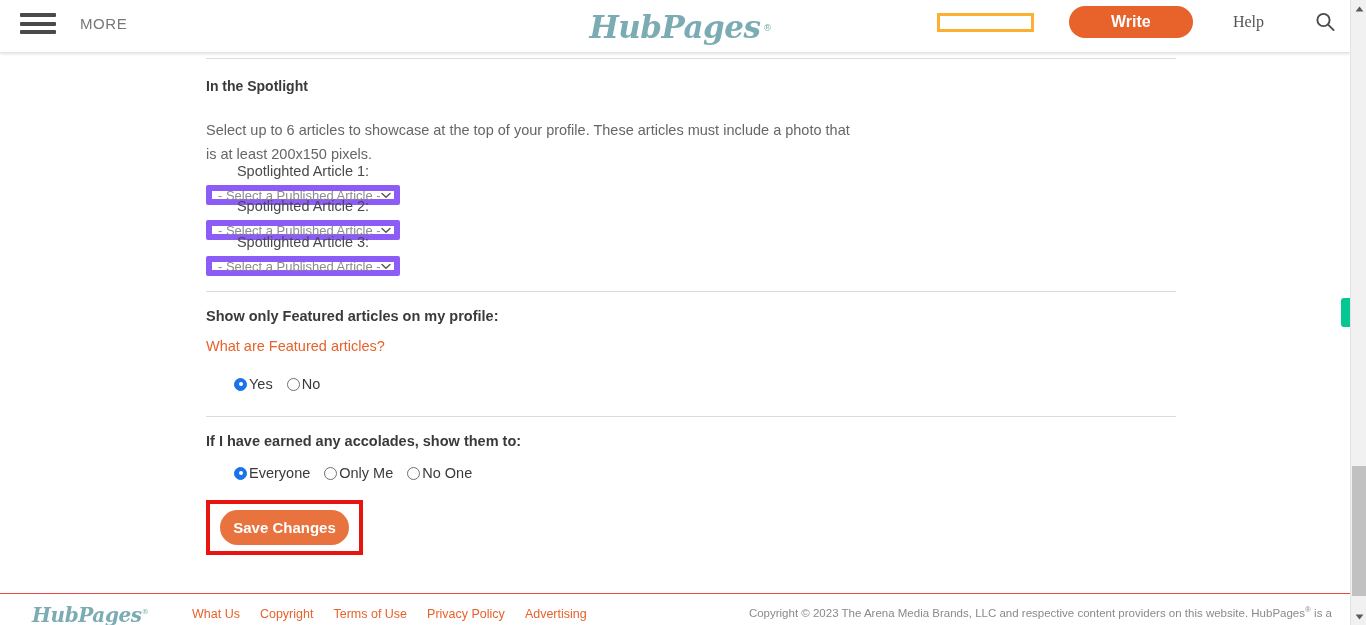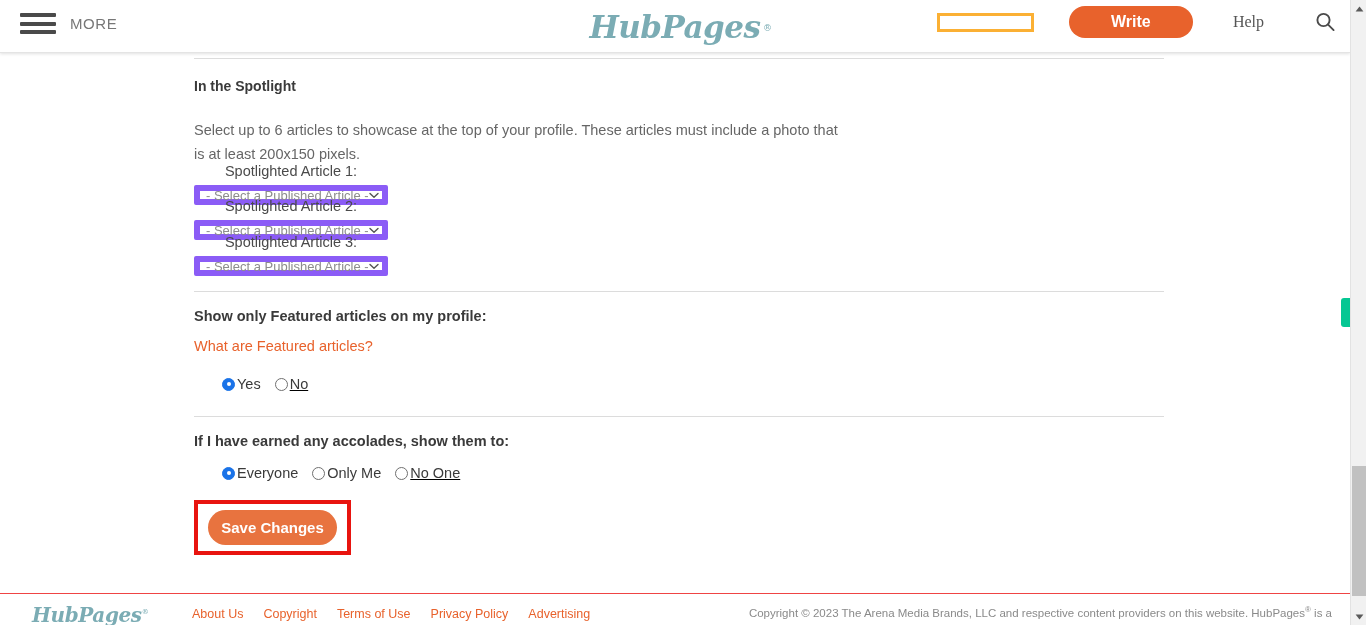--- a/index.html
+++ b/index.html
@@ -27,21 +27,21 @@
     border-bottom: 1px solid #e4e4e4;
     box-shadow: 0 1px 3px rgba(0,0,0,0.12);
     z-index: 30;
   }
 
   .hdr-more {
     position: absolute;
     left: 20px; top: 11px;
     display: flex;
     align-items: center;
-    gap: 14px;
+    gap: 24px;
     cursor: pointer;
   }
   .burger {
     width: 36px; height: 25px;
     display: flex; flex-direction: column;
     justify-content: space-between;
     padding: 2px 0;
   }
   .burger i {
     display: block;
@@ -120,21 +120,21 @@
   }
   .search-icon {
     width: 22px; height: 22px;
     display: block;
     cursor: pointer;
   }
 
   
   #content {
     position: absolute;
-    left: 4px; top: 53px;
+    left: 16px; top: 53px;
     width: 1350px;
     height: 540px;
     background: #ffffff;
     overflow: hidden;
   }
 
   .inner {
     position: absolute;
     left: 190px;
     top: 0;
@@ -232,21 +232,21 @@
     display: flex;
     align-items: center;
     padding-left: 28px;
   }
   .radio-item {
     display: flex;
     align-items: center;
     cursor: pointer;
     margin-right: 14px;
   }
-  .radio-item:last-child { margin-right: 0; text-decoration: underline; }
+  .radio-item:last-child { margin-right: 0; }
   .radio-dot {
     width: 13px; height: 13px;
     border-radius: 50%;
     border: 1px solid #707070;
     background: #ffffff;
     flex: none;
     margin-right: 2px;
     position: relative;
   }
   .radio-dot.on {
@@ -494,21 +494,21 @@
 
     </div>
   </div>
 
   <div id="footer">
     <div class="foot-logo">
       <span>HubPages</span><span class="reg2">®</span>
     </div>
 
     <div class="foot-links">
-      <a>About Us</a>
+      <a>What Us</a>
       <a>Copyright</a>
       <a>Terms of Use</a>
       <a>Privacy Policy</a>
       <a>Advertising</a>
     </div>
 
     <div class="foot-copy">
       <span>Copyright © 2023 The Arena Media Brands, LLC and respective content providers on this website. HubPages</span><sup>®</sup><span> is a</span>
     </div>
   </div>

